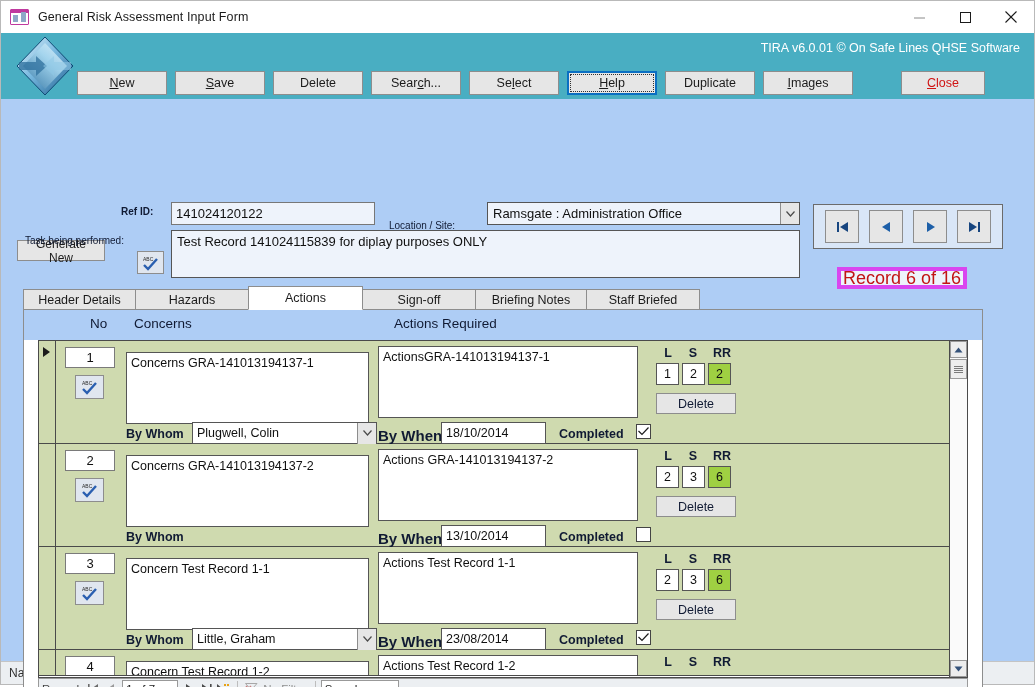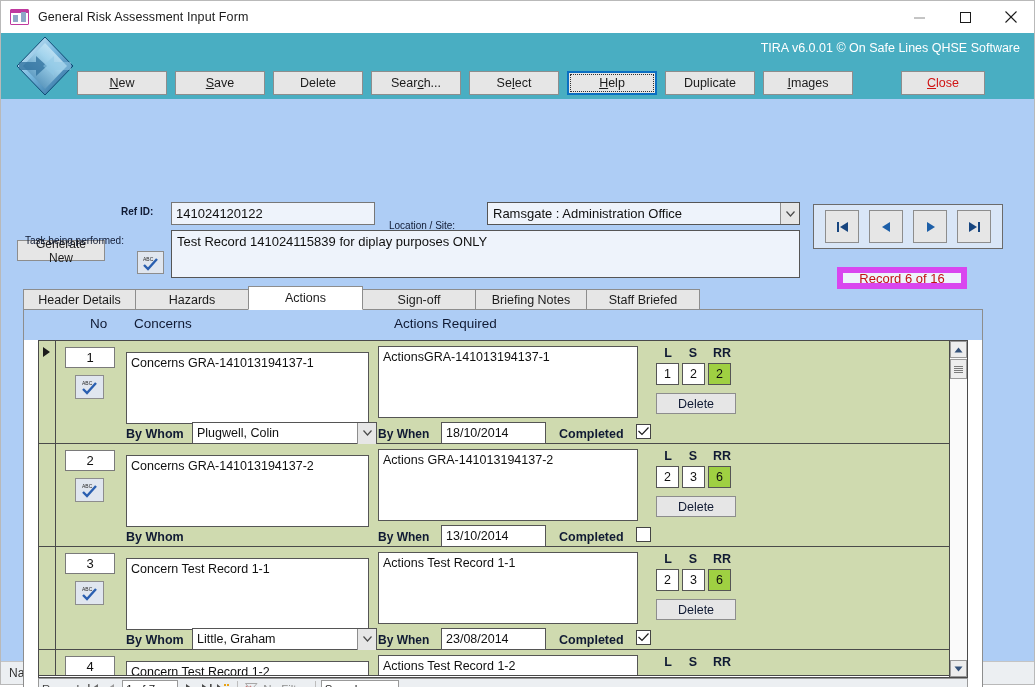--- a/index.html
+++ b/index.html
@@ -175,23 +175,23 @@
     gap: 10px;
   }
   .nav-btn {
     width: 34px; height: 33px;
     background: #e6e6e6; border: 1px solid #8d8d8d;
     display: flex; align-items: center; justify-content: center;
   }
   .rec-counter {
     position: absolute; left: 836px; top: 168px;
     width: 130px; height: 22px;
-    background: #eef3fb; border: 6px solid #d946ef;
-    display: flex; align-items: center; justify-content: center;
-    font-size: 13px; color: #c21414;
+    background: #eef3fb; border: 4px solid #d946ef;
+    display: flex; align-items: center; justify-content: center;
+    font-size: 18px; color: #c21414;
   }
 
   
   .tabs {
     position: absolute; left: 22px; top: 189px;
     width: 990px; height: 22px;
     display: flex; align-items: flex-end;
   }
   .tab {
     height: 21px;
@@ -296,21 +296,21 @@
     font-family: "Liberation Sans", sans-serif;
   }
   .c-bywhom-lbl { position: absolute; left: 70px; top: 86px; font-size: 12.5px; font-weight: bold; color: #101a33; }
   .c-bywhom {
     position: absolute; left: 136px; top: 81px;
     width: 185px; height: 22px;
     background: #ffffff; border: 1px solid #555;
     display: flex; align-items: center;
   }
   .c-bywhom .v { font-size: 12.5px; color: #101010; padding-left: 4px; flex: 1; }
-  .c-bywhen-lbl { position: absolute; left: 322px; top: 86px; font-size: 12px; font-weight: bold; color: #101a33; text-align: center; }
+  .c-bywhen-lbl { position: absolute; left: 322px; top: 86px; font-size: 15px; font-weight: bold; color: #101a33; text-align: center; }
   .c-bywhen {
     position: absolute; left: 385px; top: 81px;
     width: 105px; height: 22px;
     background: #ffffff; border: 1px solid #555;
     font-size: 12.5px; color: #101010;
     display: flex; align-items: center; padding-left: 4px;
   }
   .c-comp-lbl { position: absolute; left: 503px; top: 86px; font-size: 12.5px; font-weight: bold; color: #101a33; }
   .c-check {
     position: absolute; left: 580px; top: 83px;

